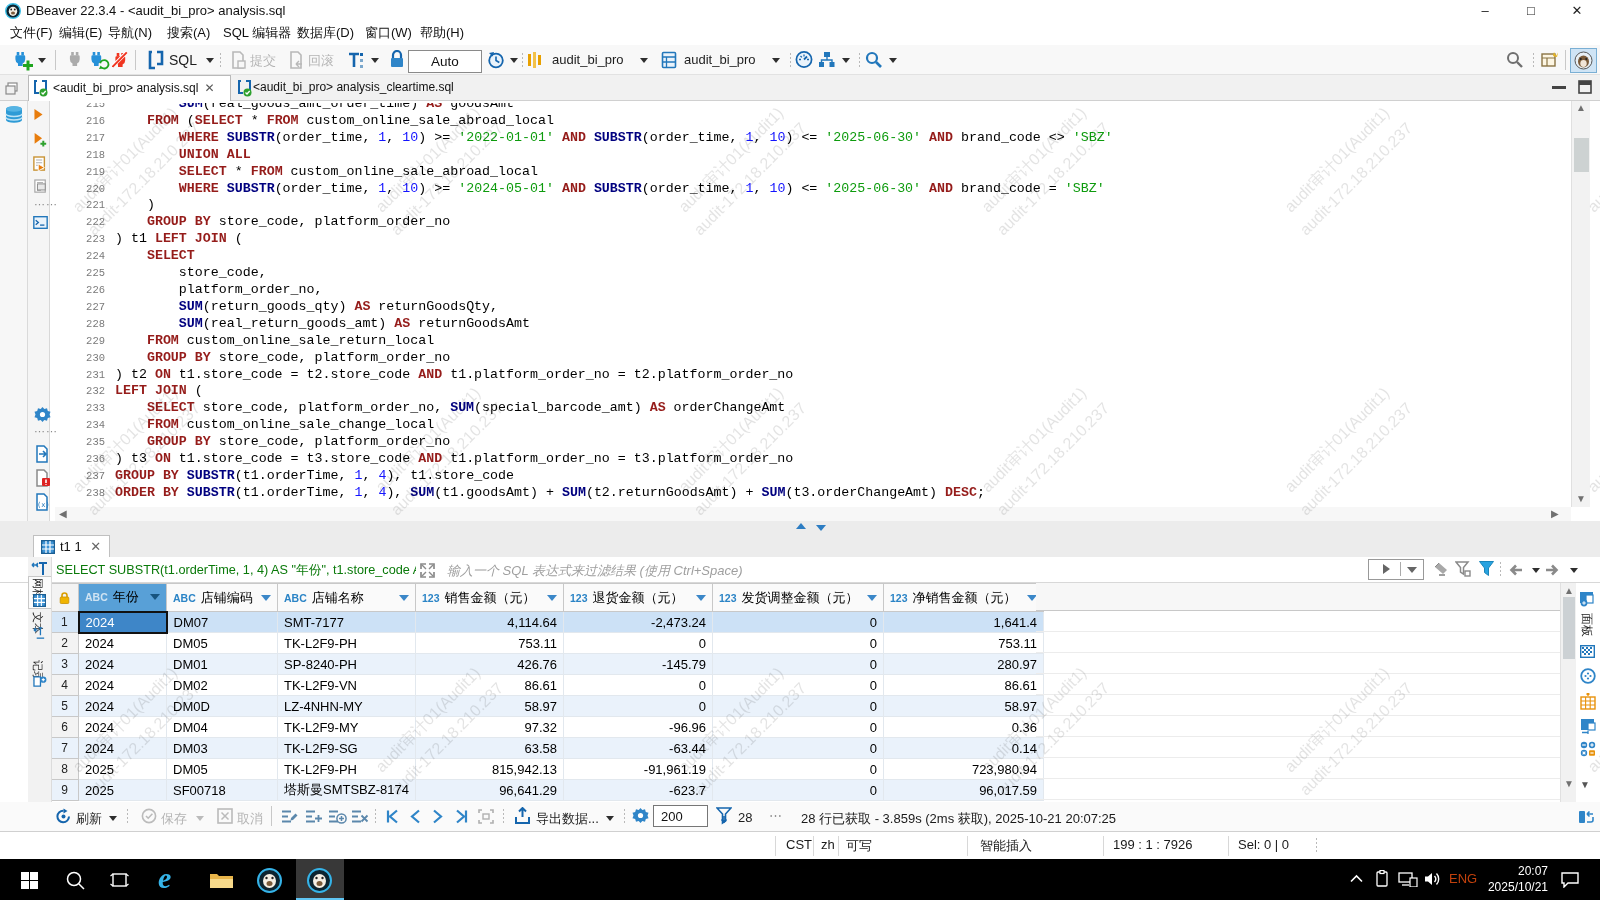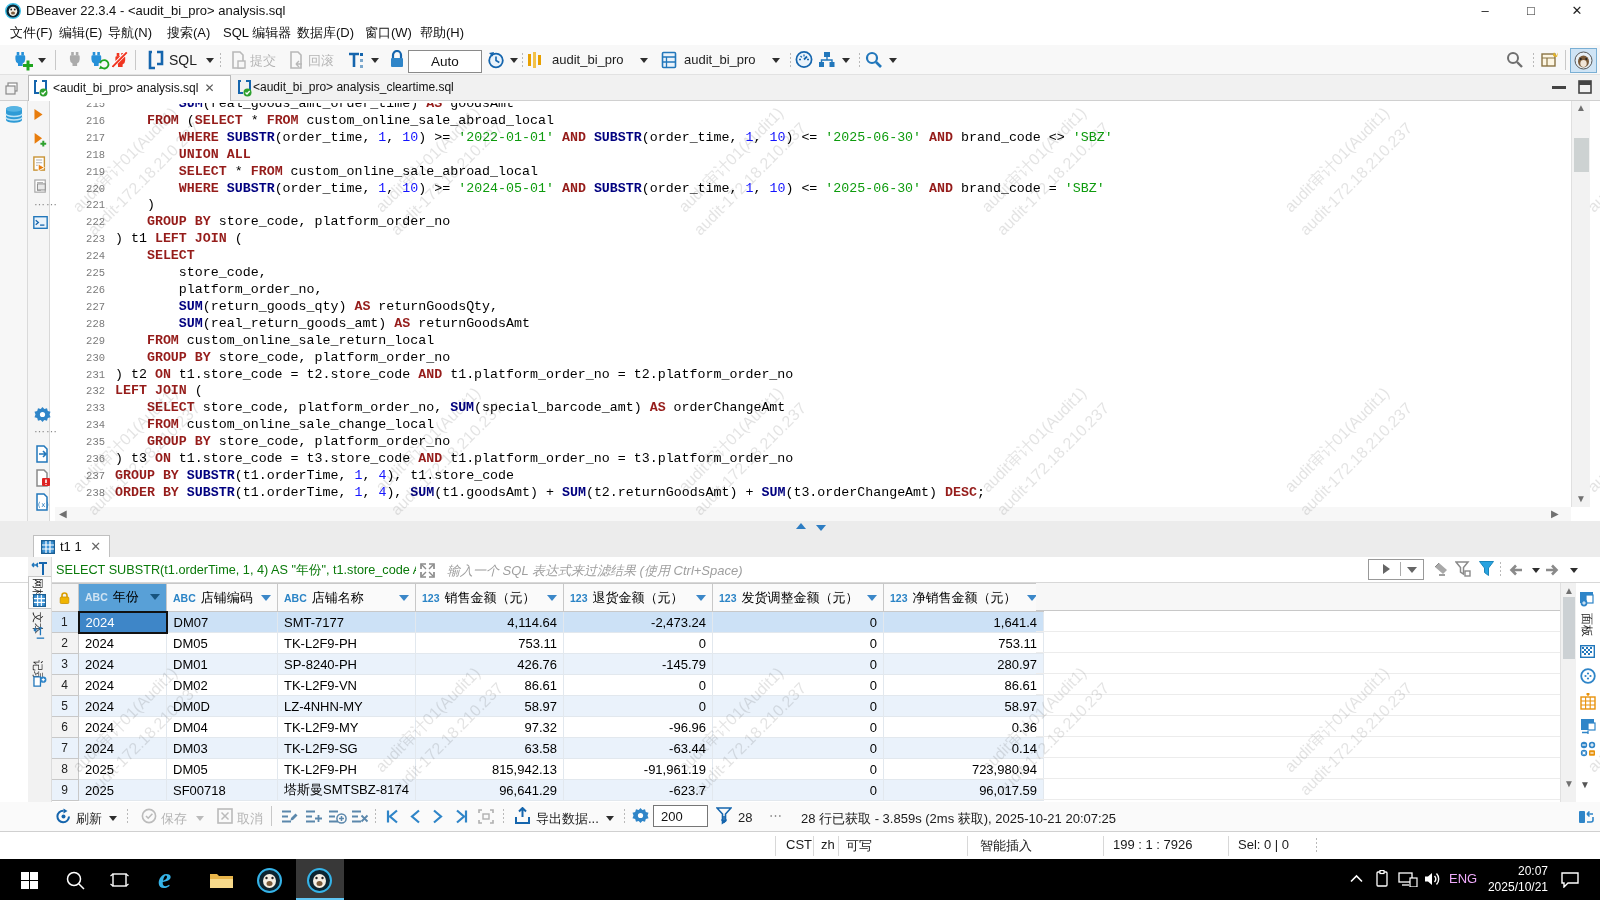--- a/index.html
+++ b/index.html
@@ -723,21 +723,21 @@
   </svg>
   <svg class="abs" style="left:1398px;top:13px;" width="20" height="15" viewBox="0 0 20 15">
     <rect x="1" y="1" width="13" height="9" fill="none" stroke="#fff" stroke-width="1.3"></rect>
     <path d="M4 13 L11 13" stroke="#fff" stroke-width="1.3"></path>
     <rect x="12" y="6" width="7" height="9" fill="#000" stroke="#fff" stroke-width="1.2"></rect>
   </svg>
   <svg class="abs" style="left:1424px;top:12px;" width="18" height="16" viewBox="0 0 18 16">
     <path d="M1 5.5 L4 5.5 L8 2 L8 14 L4 10.5 L1 10.5Z" fill="#fff"></path>
     <path d="M10.5 5 A4.5 4.5 0 0 1 10.5 11 M12.5 2.5 A8 8 0 0 1 12.5 13.5" stroke="#fff" stroke-width="1.4" fill="none"></path>
   </svg>
-  <span class="abs" style="left:1449px;top:12px;font-size:13px;color:#f0abfc;">ENG</span>
+  <span class="abs" style="left:1449px;top:12px;font-size:13px;color:#c2410c;">ENG</span>
   <div class="abs" style="left:1480px;top:4px;width:68px;text-align:right;font-size:12px;color:#fff;line-height:16px;">20:07<br>2025/10/21</div>
   <svg class="abs" style="left:1560px;top:12px;" width="20" height="17" viewBox="0 0 20 17">
     <path d="M2 2 L18 2 L18 12 L8 12 L4 16 L4 12 L2 12Z" fill="none" stroke="#fff" stroke-width="1.4"></path>
   </svg>
 </div>
 <div class="abs" id="wm"><svg width="1600" height="859">
 <defs>
 <pattern id="wmp" width="303" height="280" patternUnits="userSpaceOnUse">
   <g transform="translate(135,170) rotate(-45)" fill="#000" fill-opacity="0.11" font-family="'Liberation Sans',sans-serif" font-size="16" text-anchor="middle">
     <text x="0" y="-9">audit审计01(Audit1)</text>

